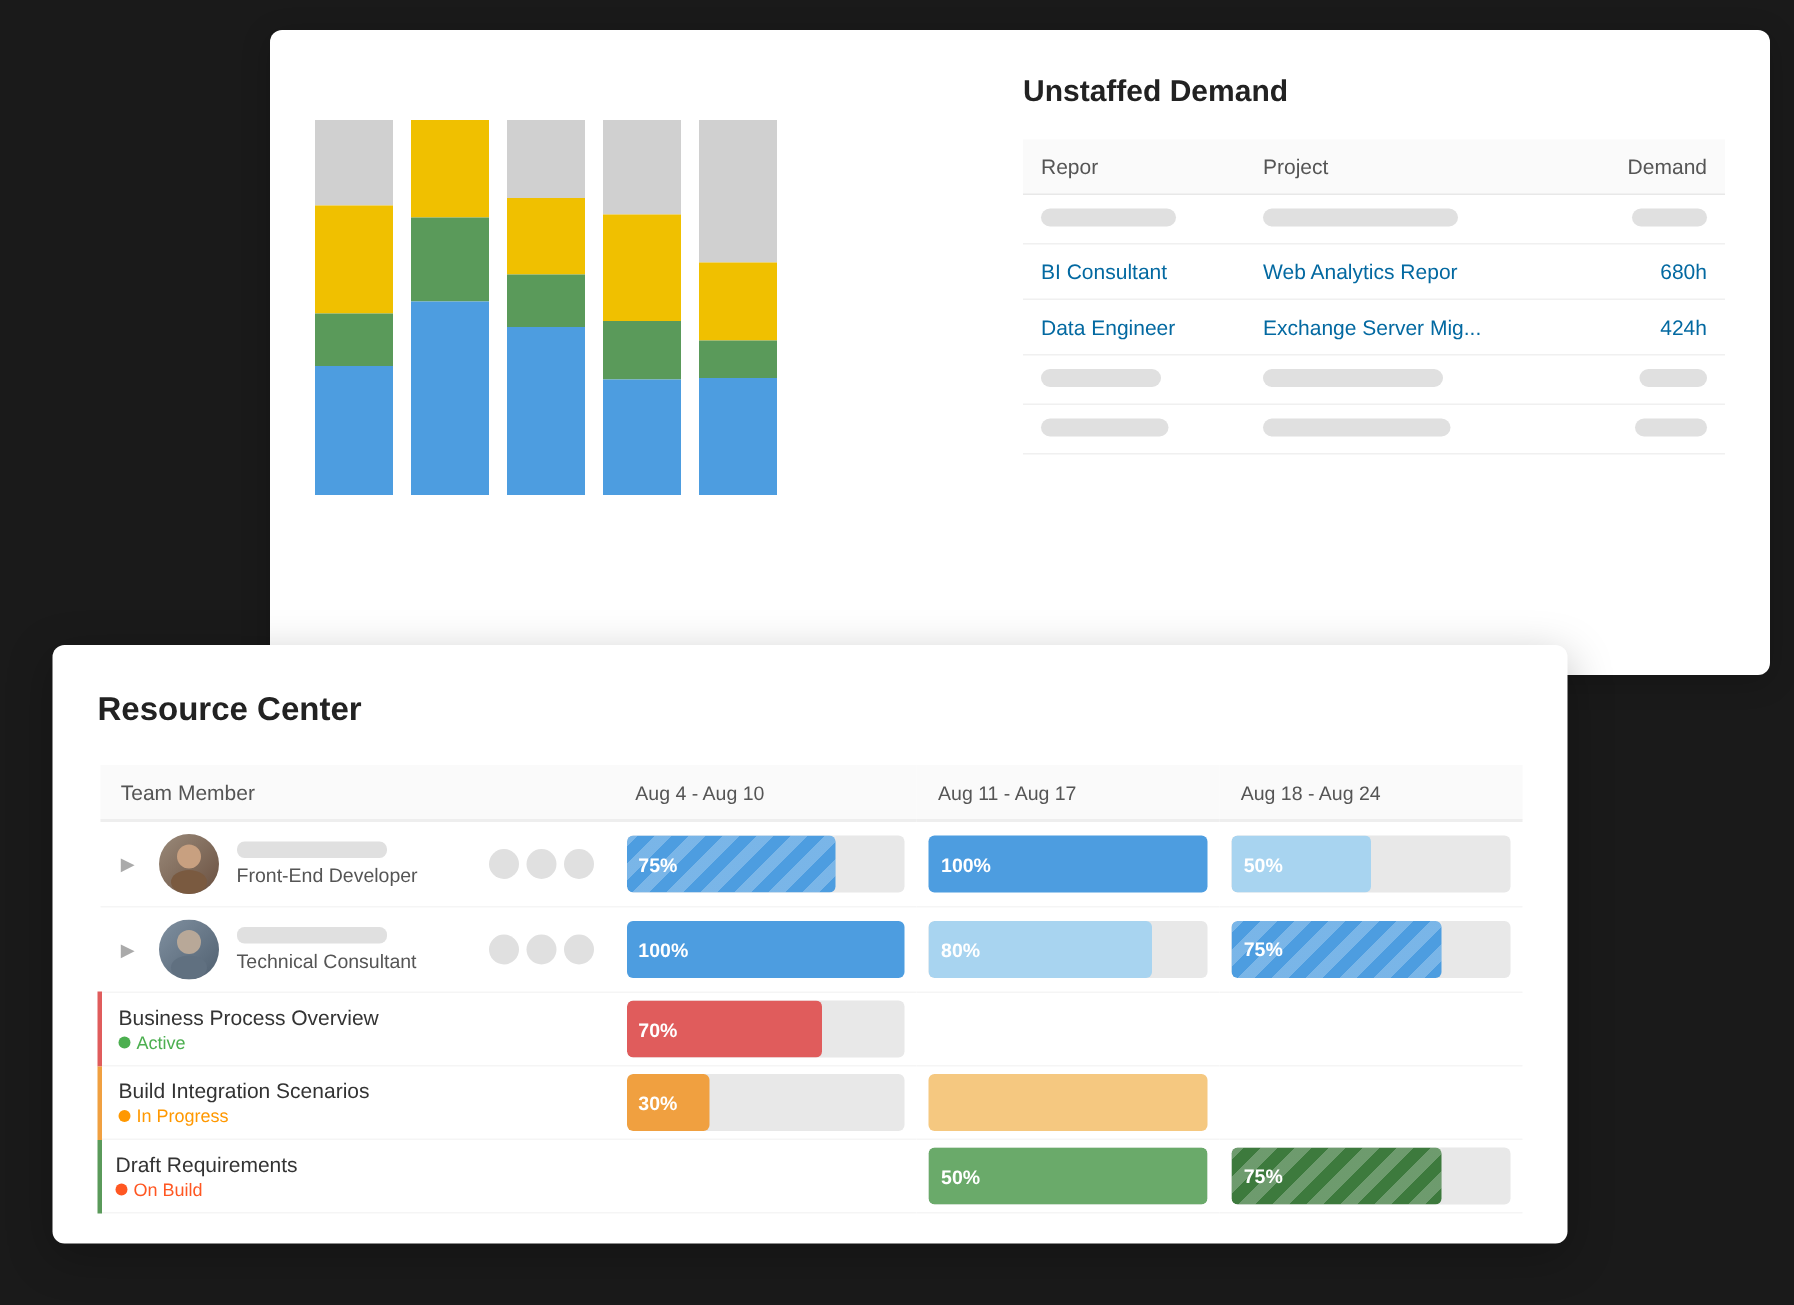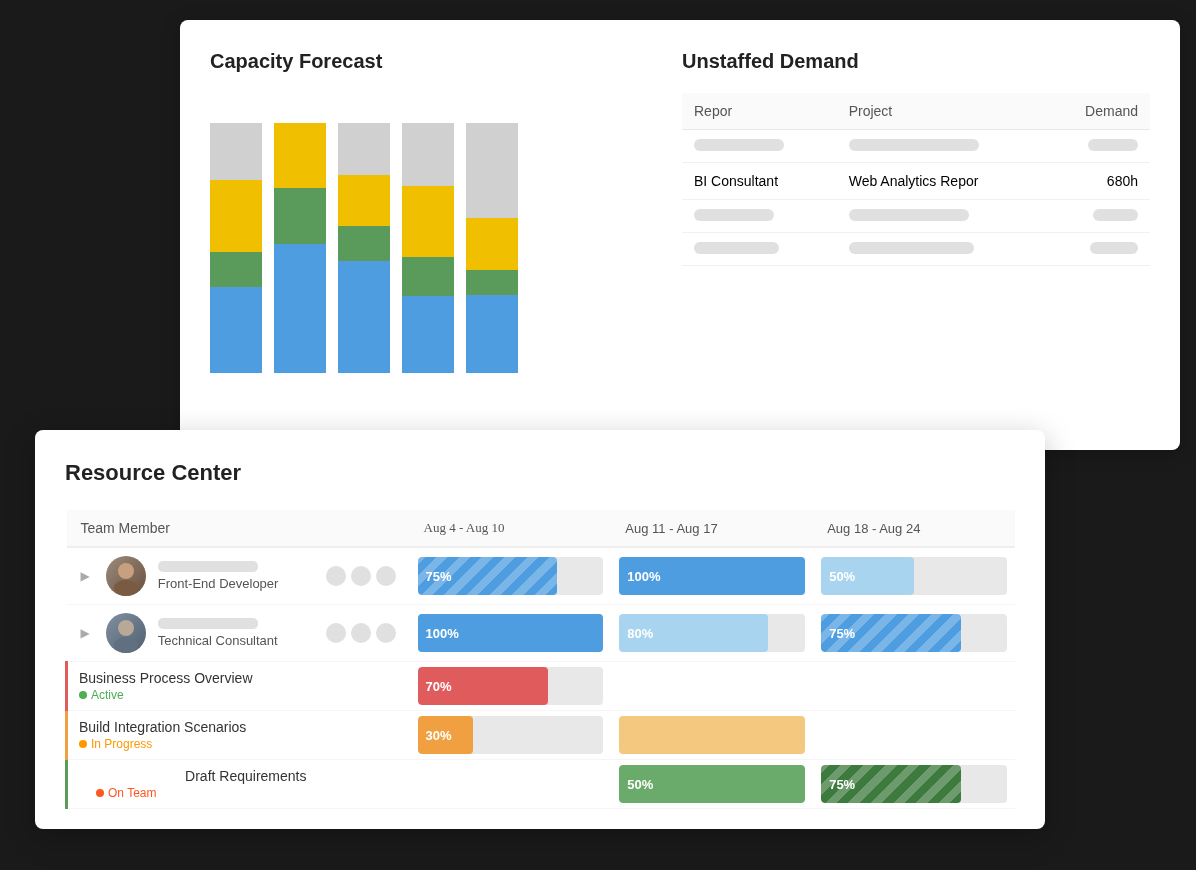--- a/index.html
+++ b/index.html
@@ -54,21 +54,21 @@
       text-align: left;
       padding: 10px 12px;
       color: #555;
       font-weight: 500;
       border-bottom: 1px solid #e8e8e8;
       background: #fafafa;
     }
 
     .demand-table td {
       padding: 10px 12px;
-      color: #000000;
+      color: #0369a1;
       border-bottom: 1px solid #f0f0f0;
     }
 
     .demand-table .skeleton {
       display: inline-block;
       height: 12px;
       background: #e0e0e0;
       border-radius: 6px;
     }
 
@@ -213,21 +213,21 @@
       height: 250px;
       justify-content: flex-start;
     }
 
     .bc-seg {
       width: 52px;
     }
 
     
     .th-member { width: 340px; }
-    .th-week1 { width: 200px; text-align: center; font-family: Liberation Serif, serif; }
+    .th-week1 { width: 200px; text-align: center; }
     .th-week2 { width: 200px; text-align: center; }
     .th-week3 { width: 200px; text-align: center; }
 
     
     .week-header {
       text-align: center;
       color: #555;
       font-weight: 500;
       font-size: 13px;
     }
@@ -241,21 +241,20 @@
     .bg-card-left {
       flex: 1.2;
       overflow: hidden;
     }
   </style>
 </head>
 <body>
 
 <div class="bg-card">
   <div class="bg-card-left">
-    <div class="section-title">Capacity Forecast</div>
 
     <div class="bar-chart">
 
       <div class="bc-bar">
         <div class="bc-seg" style="height:120px;background:#4d9de0;"></div>
         <div class="bc-seg" style="height:50px;background:#5a9a5a;"></div>
         <div class="bc-seg" style="height:100px;background:#f0c000;"></div>
         <div class="bc-seg" style="height:80px;background:#d0d0d0;"></div>
       </div>
 
@@ -302,20 +301,25 @@
         <tr class="skeleton-row">
           <td><span class="skeleton" style="width:90px"></span></td>
           <td><span class="skeleton" style="width:130px"></span></td>
           <td style="text-align:right"><span class="skeleton" style="width:50px"></span></td>
         </tr>
         <tr>
           <td>BI Consultant</td>
           <td>Web Analytics Repor</td>
           <td style="text-align:right">680h</td>
         </tr>
+        <tr>
+          <td>Data Engineer</td>
+          <td>Exchange Server Mig...</td>
+          <td style="text-align:right">424h</td>
+        </tr>
         <tr class="skeleton-row">
           <td><span class="skeleton" style="width:80px"></span></td>
           <td><span class="skeleton" style="width:120px"></span></td>
           <td style="text-align:right"><span class="skeleton" style="width:45px"></span></td>
         </tr>
         <tr class="skeleton-row">
           <td><span class="skeleton" style="width:85px"></span></td>
           <td><span class="skeleton" style="width:125px"></span></td>
           <td style="text-align:right"><span class="skeleton" style="width:48px"></span></td>
         </tr>
@@ -475,25 +479,25 @@
           </div>
         </td>
 
         <td style="padding: 4px 8px;">
           <div style="height:38px;background:#f5c880;border-radius:4px;"></div>
         </td>
         <td style="padding: 4px 8px;"></td>
       </tr>
 
       <tr>
-        <td style="border-left:3px solid #5a9a5a; padding-left:28px;text-align:center;">
+        <td style="border-left:3px solid #5a9a5a; padding-left:9px;">
           <div class="project-name">Draft Requirements</div>
           <div class="project-status status-hold">
             <span class="status-dot status-dot-hold"></span>
-            <span>On Team</span>
+            <span>On Build</span>
           </div>
         </td>
 
         <td style="padding: 4px 8px;"></td>
 
         <td style="padding: 4px 8px;">
           <div style="position:relative;height:38px;border-radius:4px;overflow:hidden;background:#e8e8e8;">
             <div style="width:100%;height:100%;background:#6aaa6a;border-radius:4px;display:flex;align-items:center;">
               <span style="position:absolute;left:8px;color:#fff;font-weight:600;font-size:13px;">50%</span>
             </div>

